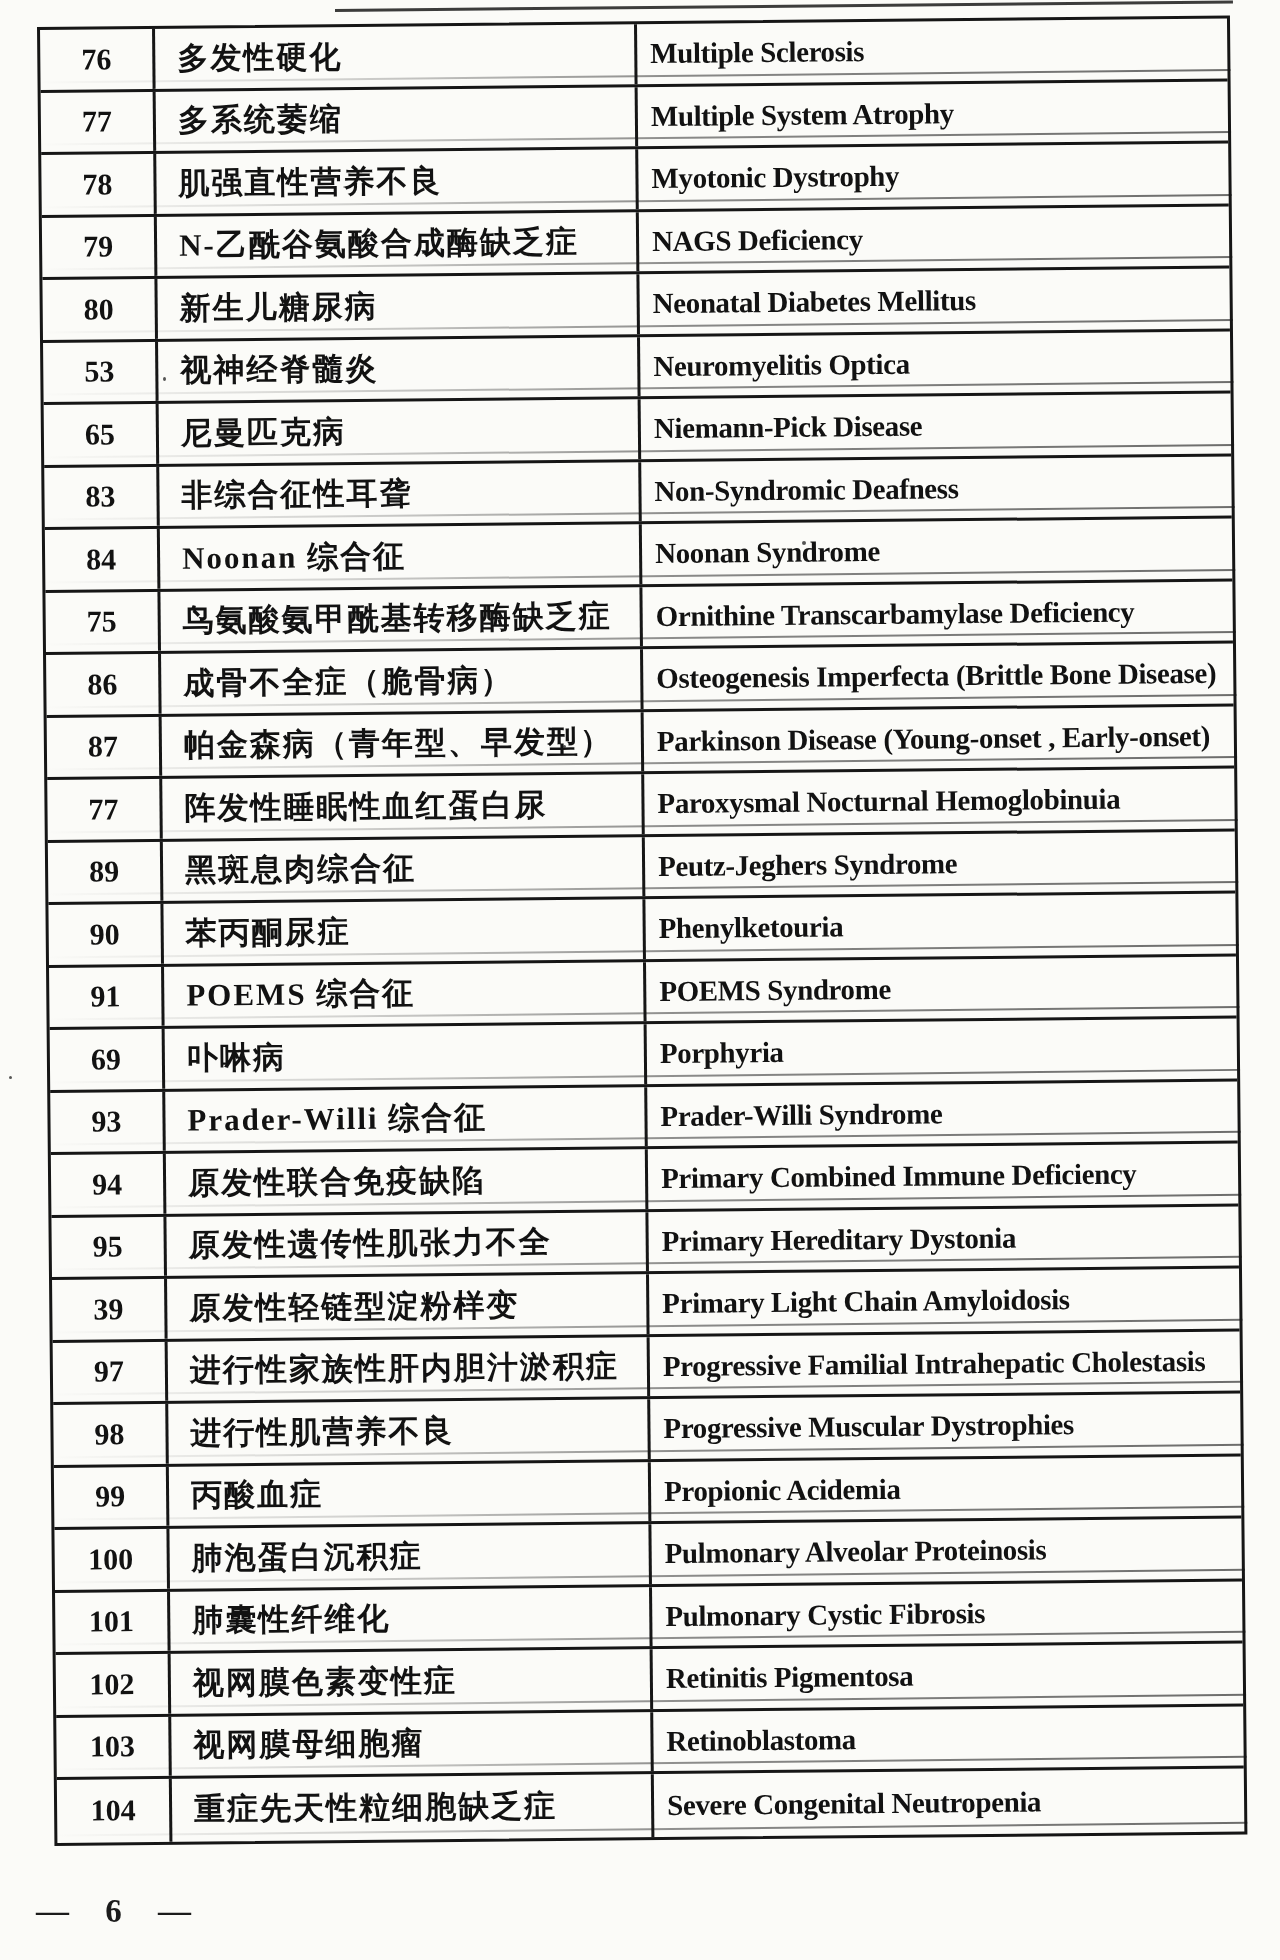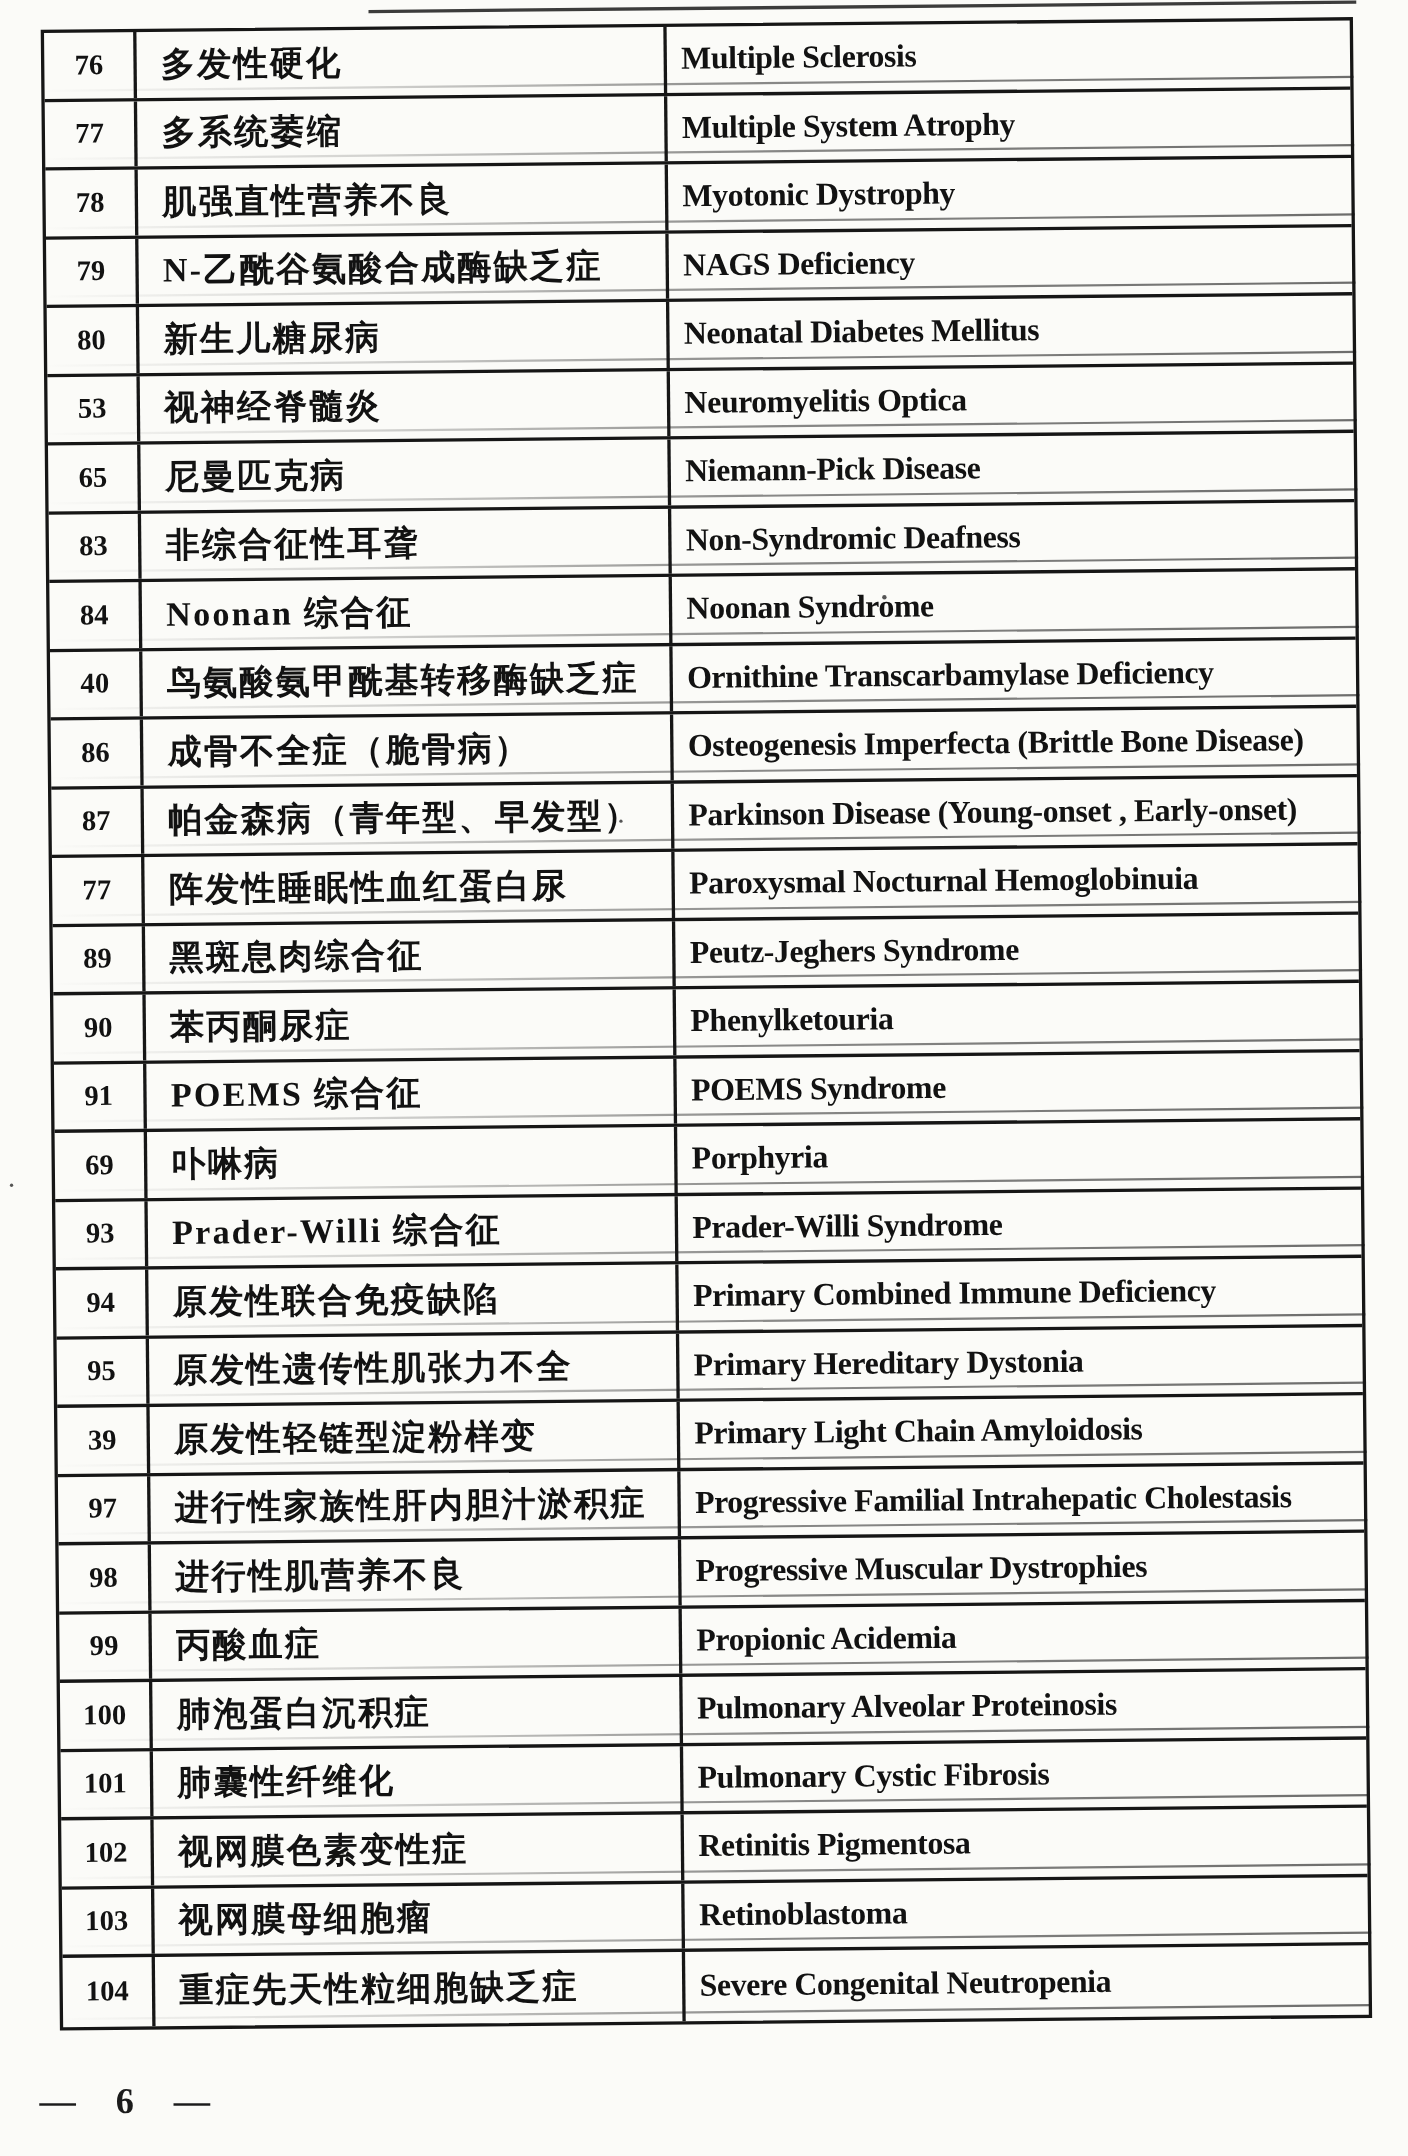--- a/index.html
+++ b/index.html
@@ -39,23 +39,23 @@
     content: "";
     position: absolute; left: -3px; right: -3px; bottom: 7px; height: 2px;
     background: linear-gradient(to right,
       rgba(22,22,22,0) 0%, rgba(22,22,22,.18) 25%,
       rgba(22,22,22,.5) 55%, rgba(22,22,22,.62) 100%);
     transform: rotate(-0.06deg);
     pointer-events: none;
   }
   .cell { display: flex; align-items: center; }
   .c-no {
-    width: 84px; justify-content: center;
+    width: 115px; justify-content: center;
     border-right: 3px solid #161616;
-    font-size: 26px;
+    font-size: 30px;
   }
   .c-zh {
     width: 482px; padding-left: 22px;
     border-right: 3px solid #161616;
     font-size: 31px; letter-spacing: 2px;
     white-space: nowrap; overflow: hidden;
   }
   .c-en {
     flex: 1; padding-left: 13px; padding-right: 4px;
     font-size: 29px; letter-spacing: -0.4px;
@@ -131,21 +131,21 @@
     <div class="cell c-en">Non-Syndromic Deafness</div>
   </div>
 
   <div class="row">
     <div class="cell c-no">84</div>
     <div class="cell c-zh">Noonan 综合征</div>
     <div class="cell c-en">Noonan Syndrome</div>
   </div>
 
   <div class="row">
-    <div class="cell c-no">40</div>
+    <div class="cell c-no">75</div>
     <div class="cell c-zh">鸟氨酸氨甲酰基转移酶缺乏症</div>
     <div class="cell c-en">Ornithine Transcarbamylase Deficiency</div>
   </div>
 
   <div class="row">
     <div class="cell c-no">86</div>
     <div class="cell c-zh">成骨不全症（脆骨病）</div>
     <div class="cell c-en">Osteogenesis Imperfecta (Brittle Bone Disease)</div>
   </div>
 

